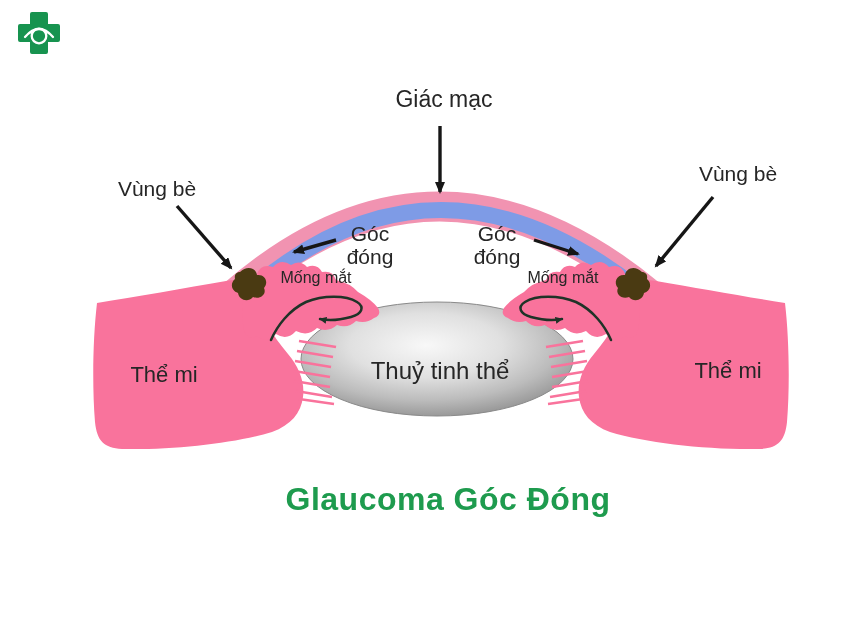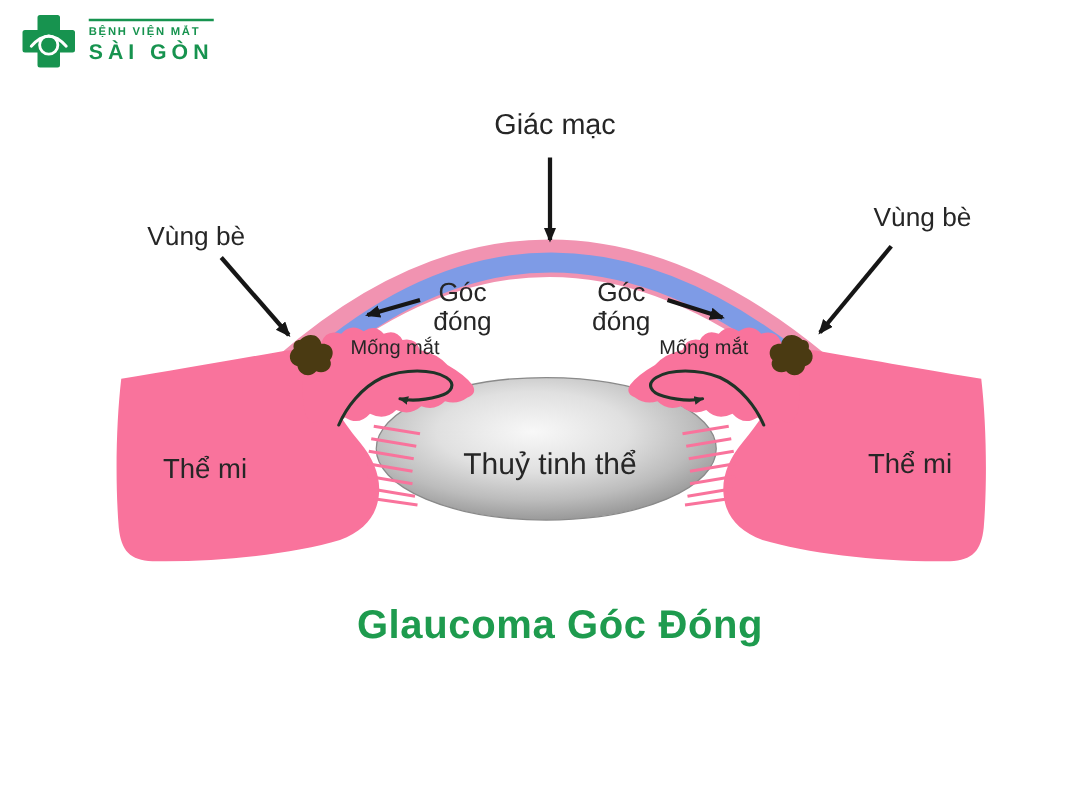--- a/index.html
+++ b/index.html
@@ -25,24 +25,20 @@
 </style>
 </head>
 <body>
 
 <div class="logo">
   <svg width="46" height="46" viewBox="0 0 46 46">
     <path d="M16 2 h14 a2 2 0 0 1 2 2 v10 h10 a2 2 0 0 1 2 2 v14 a2 2 0 0 1 -2 2 h-10 v10 a2 2 0 0 1 -2 2 h-14 a2 2 0 0 1 -2 -2 v-10 h-10 a2 2 0 0 1 -2 -2 v-14 a2 2 0 0 1 2 -2 h10 v-10 a2 2 0 0 1 2 -2 z" fill="#17934F"></path>
     <path d="M9 27 Q 23 11 37 27" stroke="#ffffff" stroke-width="2.3" fill="none" stroke-linecap="round"></path>
     <circle cx="23" cy="26" r="7.3" stroke="#ffffff" stroke-width="2.3" fill="none"></circle>
   </svg>
-  <div class="logo-text">
-    <div class="l1">BỆNH VIỆN MẮT</div>
-    <div class="l2">SÀI GÒN</div>
-  </div>
 </div>
 
 <svg class="diagram" width="854" height="640" viewBox="0 0 854 640" xmlns="http://www.w3.org/2000/svg" xmlns:xlink="http://www.w3.org/1999/xlink">
   <defs>
     <radialGradient id="lensG" cx="46%" cy="38%" r="74%">
       <stop offset="0%" stop-color="#f8f8f8"></stop>
       <stop offset="38%" stop-color="#e0e0e0"></stop>
       <stop offset="65%" stop-color="#bcbcbc"></stop>
       <stop offset="88%" stop-color="#929292"></stop>
       <stop offset="100%" stop-color="#858585"></stop>

